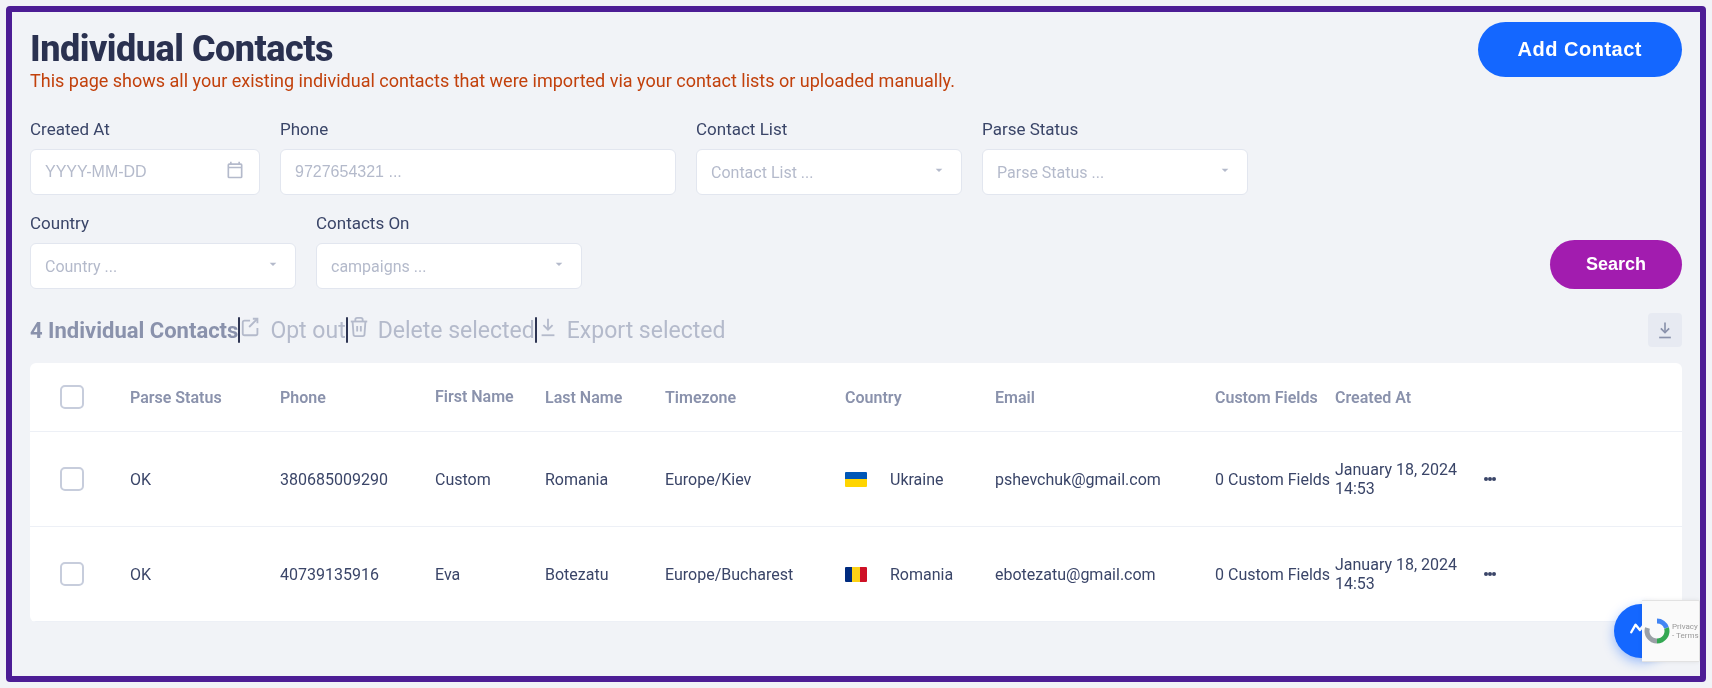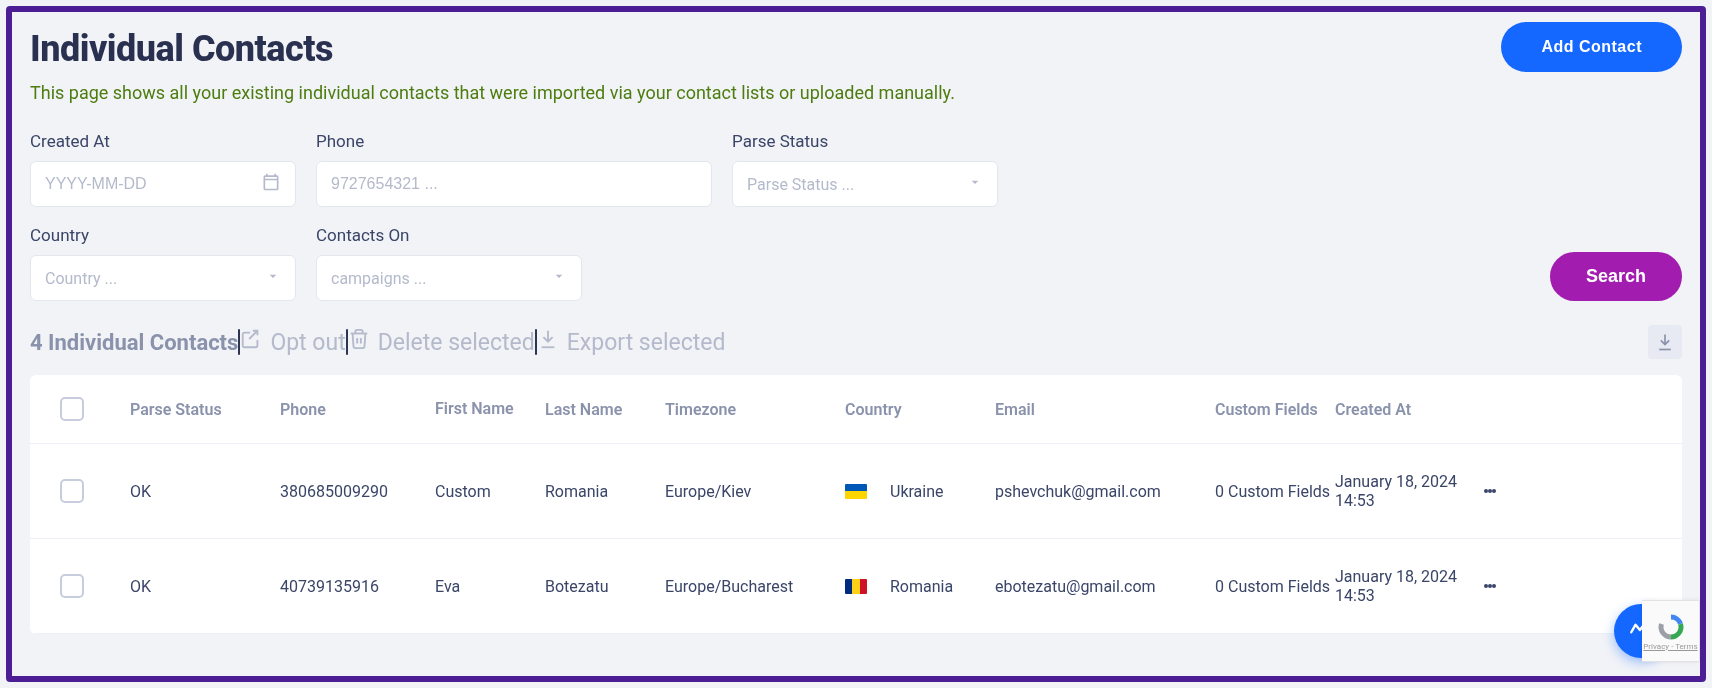--- a/index.html
+++ b/index.html
@@ -25,31 +25,31 @@
   }
   h1.page-title {
     font-size: 36px;
     font-weight: 800;
     color: #2a3150;
     letter-spacing: -0.5px;
     margin-top: 6px;
   }
   .subtitle {
     font-size: 18px;
-    color: #4d7c0f;
-    margin-top: 12px;
+    color: #c2410c;
+    margin-top: 0;
     margin-bottom: 28px;
   }
   .add-btn {
     background: #1467ff;
     color: #fff;
     border: none;
     border-radius: 999px;
     padding: 16px 40px;
-    font-size: 16px;
+    font-size: 20px;
     font-weight: 700;
     cursor: pointer;
     letter-spacing: 0.5px;
   }
   .filters-row {
     display:flex;
     gap: 20px;
     flex-wrap: wrap;
     margin-bottom: 18px;
   }
@@ -73,21 +73,21 @@
     display:flex;
     align-items:center;
     justify-content: space-between;
     gap: 10px;
   }
   .input input {
     border:none; outline:none; width:100%; font-size:16px; color:#3a4568; background:transparent;
   }
   .input input::placeholder, .placeholder { color: #b4bacb; }
   .calendar-icon, .chevron-down { color:#b4bacb; }
-  .w-date { width: 266px; }
+  .w-date { width: 230px; }
   .w-phone { width: 396px; }
   .w-select { width: 266px; }
   .second-filters {
     display:flex;
     align-items:flex-end;
     justify-content: space-between;
     margin-bottom: 24px;
   }
   .second-filters-left { display:flex; gap:20px; }
   .search-btn {
@@ -168,22 +168,22 @@
     box-shadow:0 4px 12px rgba(20,103,255,0.4);
     cursor:pointer;
   }
   .recaptcha {
     position:absolute;
     right:0; bottom:14px;
     width:58px;height:62px;
     background:#fafafa;border:1px solid #e2e2e2;border-left:none;border-top-left-radius:0;border-bottom-left-radius:0;
     border-top-right-radius:2px;border-bottom-right-radius:2px;
     box-shadow:0 0 4px rgba(0,0,0,0.08);
-    display:flex;flex-direction:column;align-items:center;justify-content:center;
-    font-size:8px;color:#999;text-decoration:underline;
+    display:flex;flex-direction:row;align-items:center;justify-content:center;
+    font-size:8px;color:#999;
   }
   .recaptcha svg { width:30px;height:30px; }
   svg { flex-shrink:0; }
 </style>
 </head>
 <body>
 
 <div class="page">
 
   <div class="header-row">
@@ -207,20 +207,31 @@
       </div>
     </div>
 
     <div class="filter">
       <div class="filter-label">Phone</div>
       <div class="input w-phone">
         <input type="text" placeholder="9727654321 ..." style="">
       </div>
     </div>
 
+    <div class="filter">
+      <div class="filter-label">Contact List</div>
+      <div class="select w-select">
+        <span class="placeholder">Contact List ...</span>
+        <span class="chevron-down">
+          <svg width="16" height="16" viewBox="0 0 24 24" fill="currentColor">
+              <path d="M7 10l5 5 5-5z"></path>
+            </svg>
+        </span>
+      </div>
+    </div>
 
     <div class="filter">
       <div class="filter-label">Parse Status</div>
       <div class="select w-select">
         <span class="placeholder">Parse Status ...</span>
         <span class="chevron-down">
           <svg width="16" height="16" viewBox="0 0 24 24" fill="currentColor">
               <path d="M7 10l5 5 5-5z"></path>
             </svg>
         </span>

